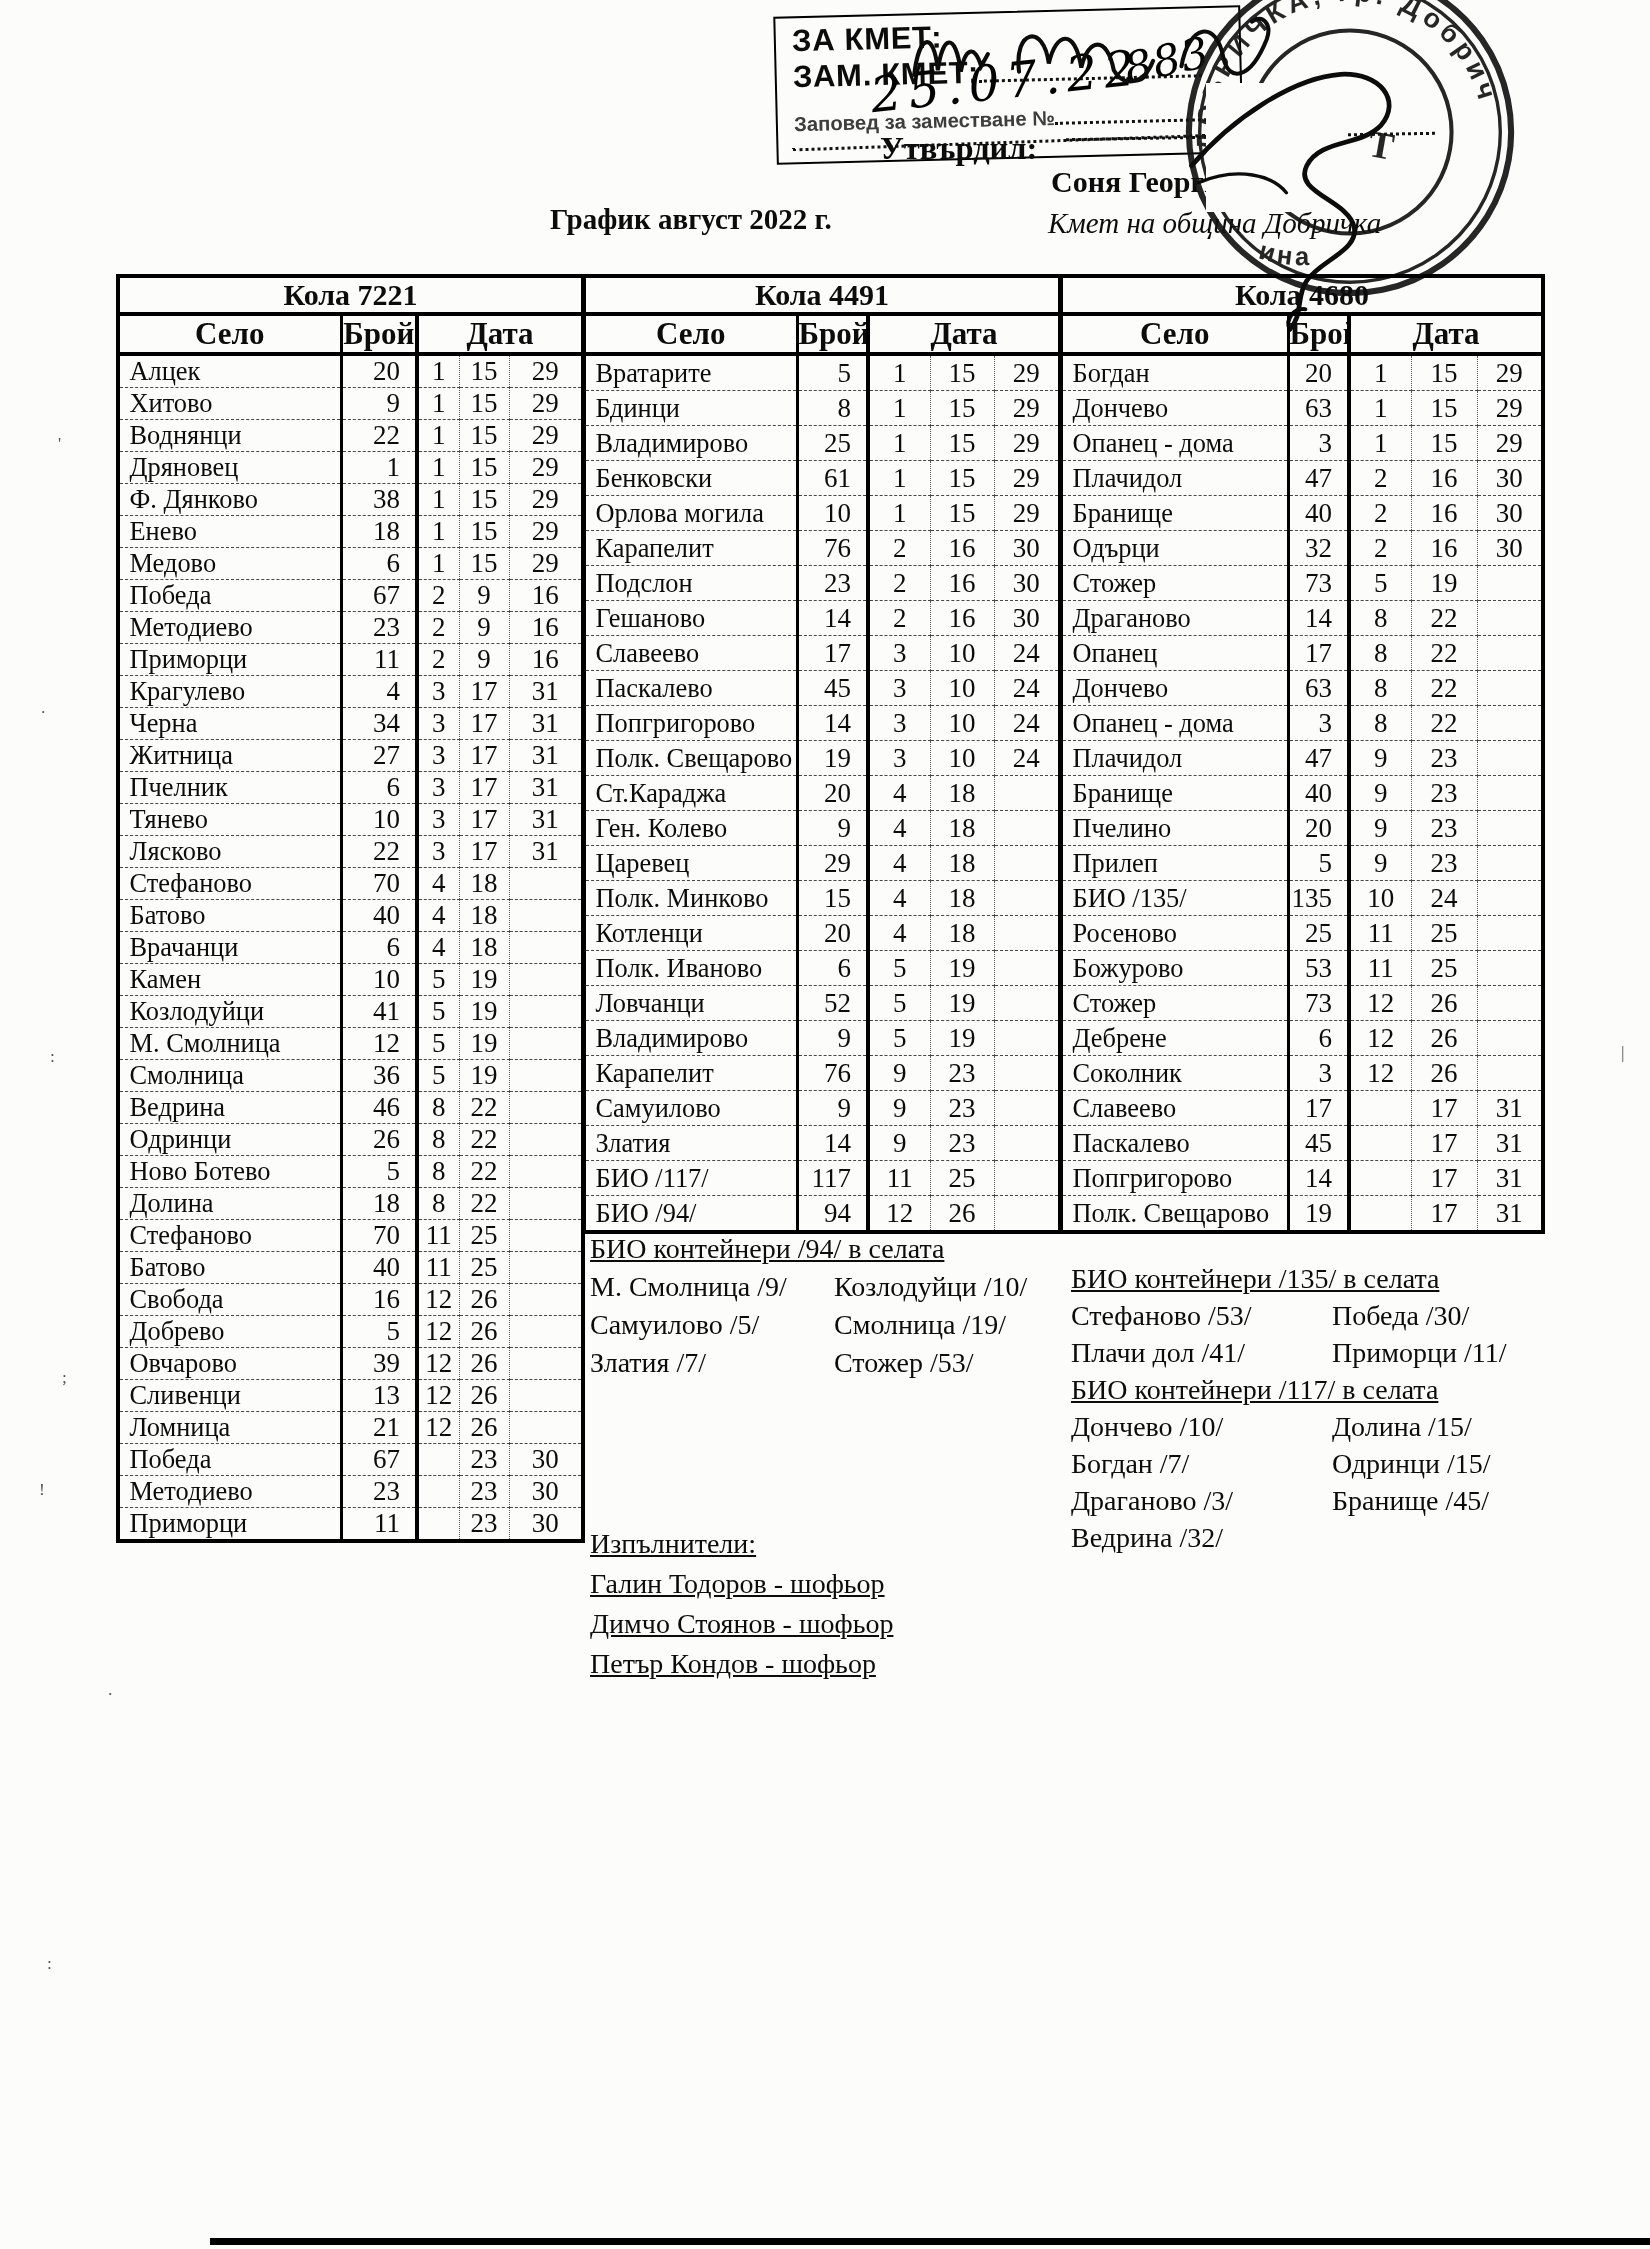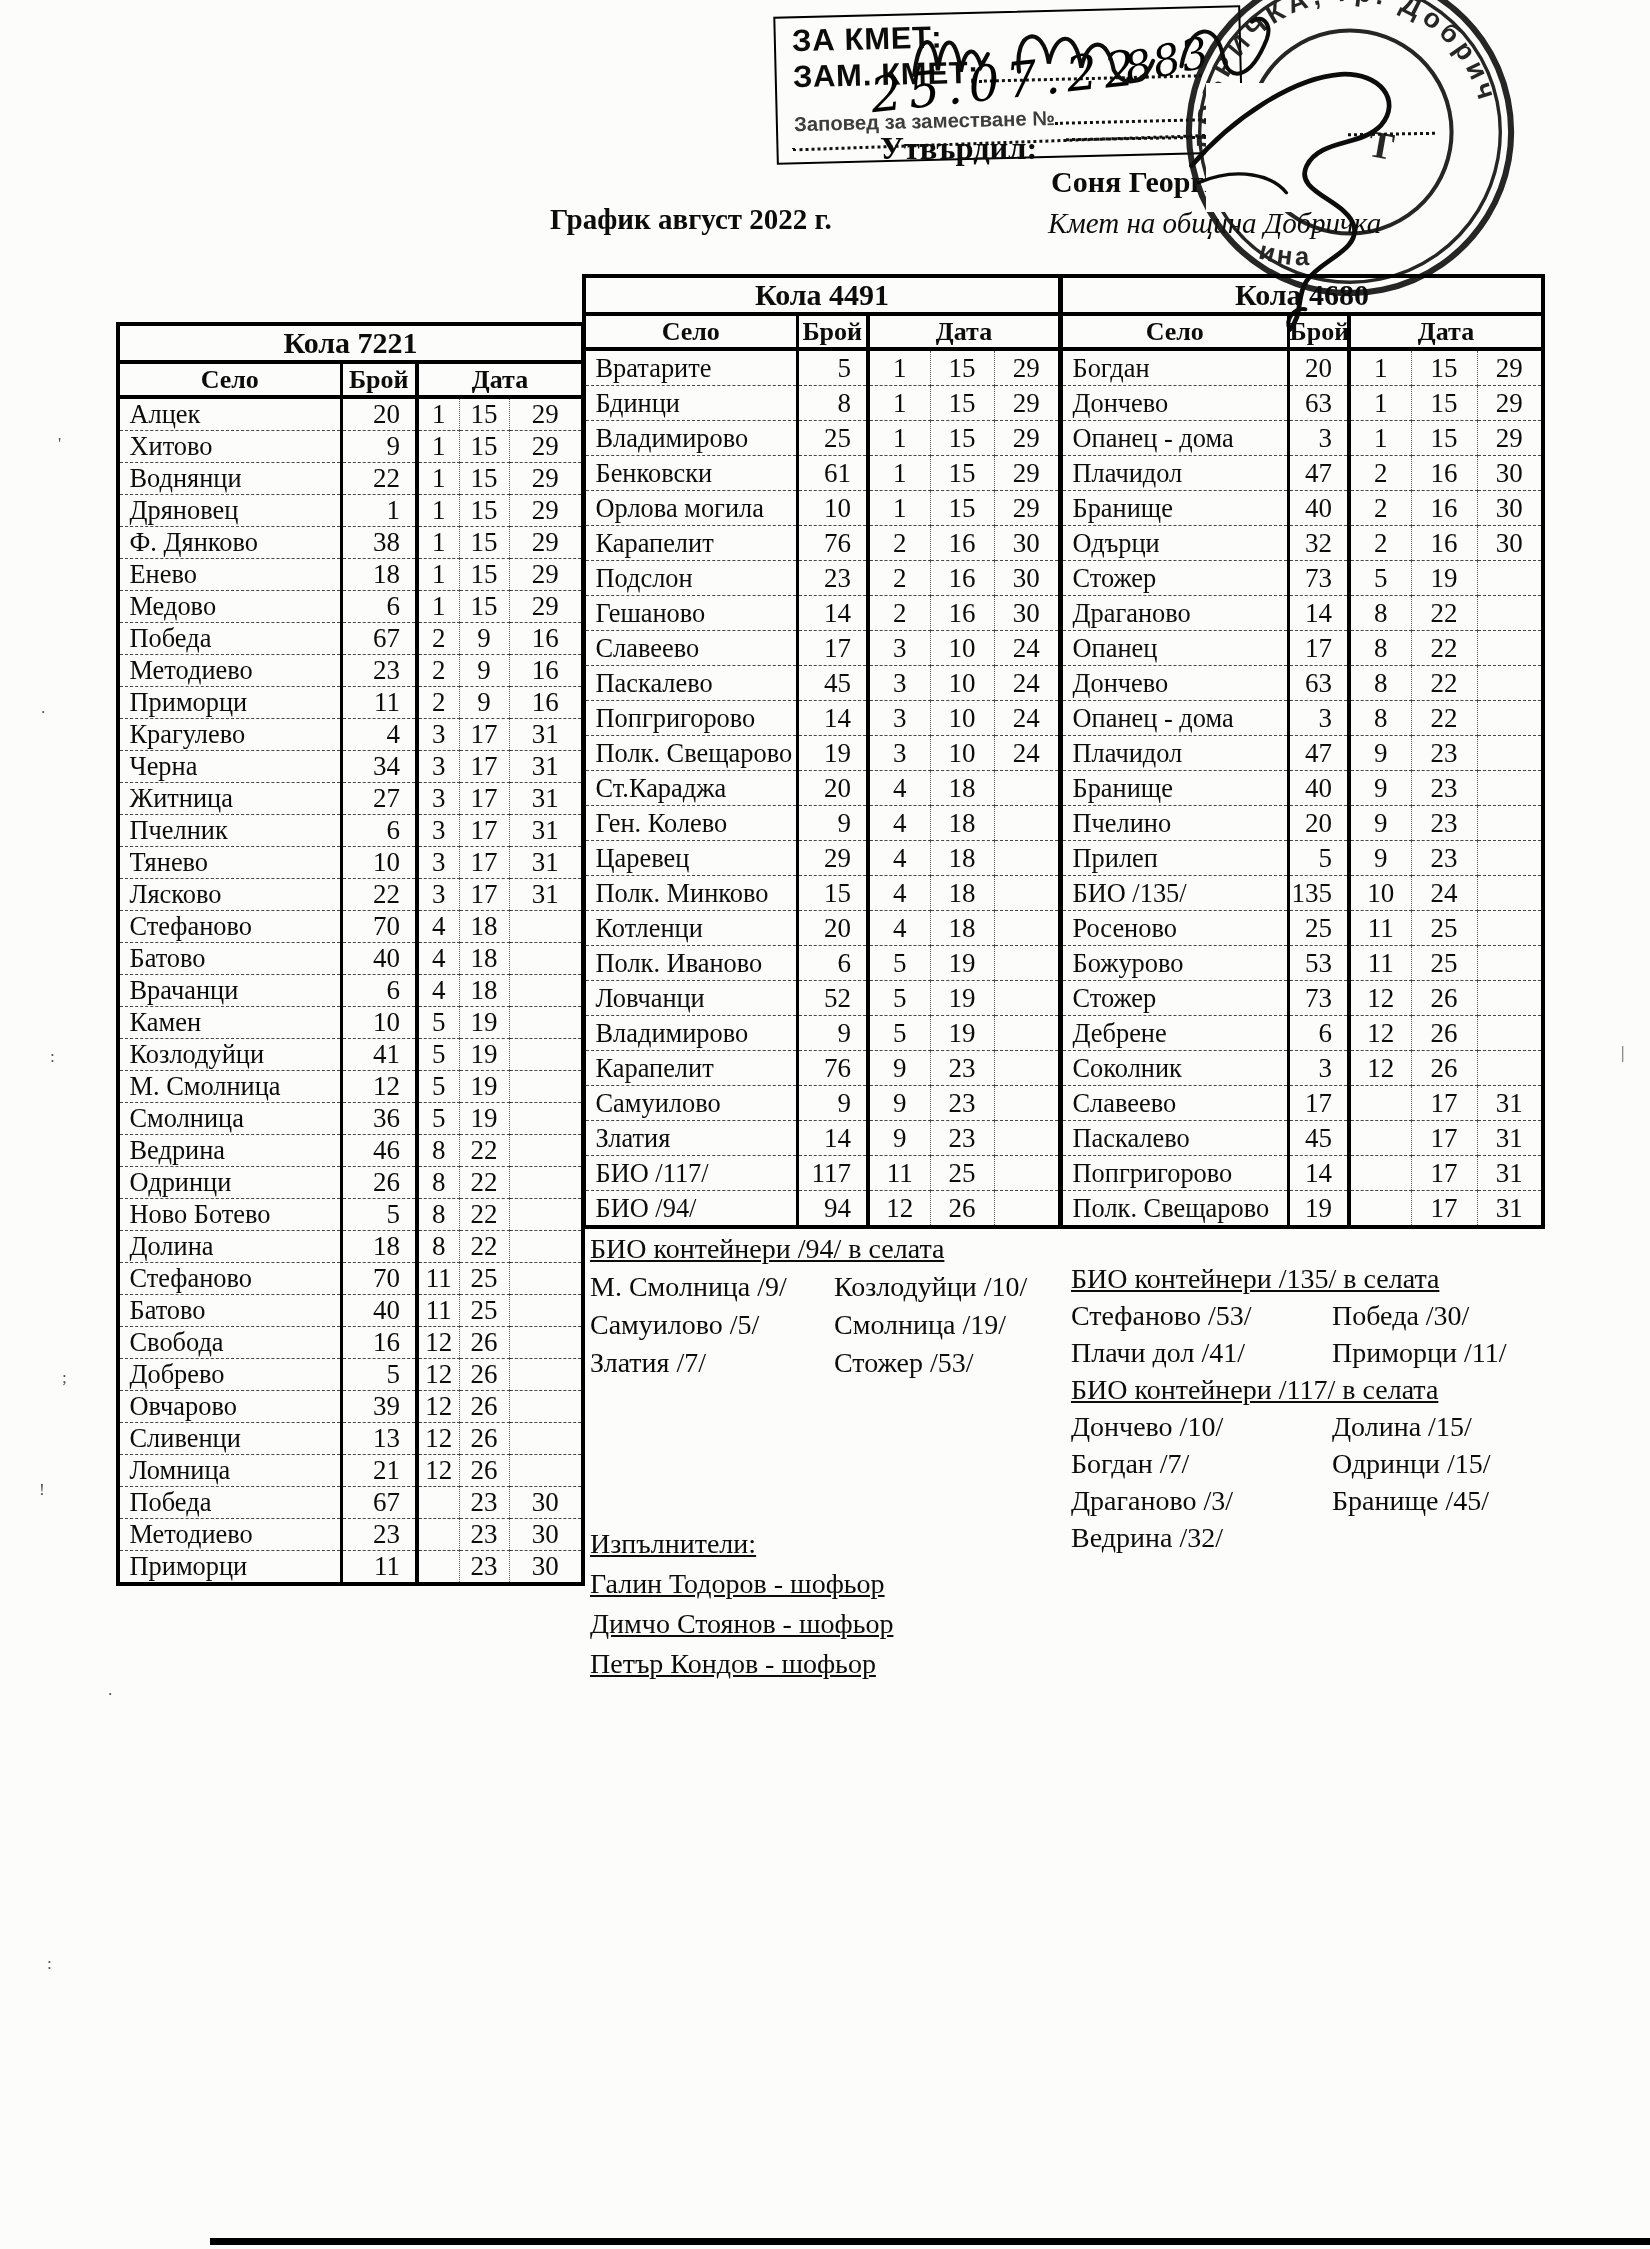--- a/index.html
+++ b/index.html
@@ -28,26 +28,26 @@
   .approver-name{position:absolute; left:1051px; top:165px; font-weight:bold; font-size:30px;}
   .approver-title{position:absolute; left:1048px; top:207px; font-style:italic; font-size:29px;}
   .doc-title{position:absolute; left:550px; top:203px; font-weight:bold; font-size:29px;}
   
   .round-stamp{position:absolute; left:1174px; top:-51px; width:352px; height:366px; transform:rotate(10deg); opacity:.92;}
   .stamp-void{position:absolute; left:1206px; top:83px; width:142px; height:129px; background:#fcfcfb;}
   .mayor-sig{position:absolute; left:1151px; top:37px; width:352px; height:298px;}
   .deputy-sig{position:absolute; left:904px; top:4.1px; width:379px; height:88px;}
   
   table.sched{position:absolute; border-collapse:collapse; table-layout:fixed; border:4.7px solid #000;}
-  .t1{left:116px; top:274px; width:466px;margin-top:48px;}
+  .t1{left:116px; top:274px; width:466px;}
   .t2{left:582px; top:274px; width:477px; border-left:none;}
   .t3{left:1059px; top:274px; width:483px; border-left:none;}
   .sched th,.sched td{overflow:hidden; white-space:nowrap; padding:0;}
   .t-title{font-weight:bold; text-align:center; font-size:30px; height:34px; border-bottom:4.1px solid #000;}
-  .sched thead .colhead th{font-weight:bold; font-size:26px; text-align:center; height:31px; border-bottom:4.1px solid #000;}
+  .sched thead .colhead th{font-weight:bold; font-size:31px; text-align:center; height:31px; border-bottom:4.1px solid #000;}
   .h-village{border-right:3.4px solid #000;}
   .h-count{border-right:4.7px solid #000;}
   .sched td{border-bottom:1.4px dashed #474747; font-size:27px;}
   .t1 td{height:31px;} .t2 td,.t3 td{height:34px;}
   td.c-village{text-align:left; padding-left:9.5px; border-right:3.4px solid #000; font-size:26.4px;}
   td.c-count{text-align:right; padding-right:15px; border-right:4.7px solid #000;}
   td.c-d1,td.c-d2{border-right:1.4px dotted #555; text-align:center;}
   td.c-d3{text-align:center;}
   
   .notes{position:absolute; font-size:28px;text-decoration:underline;}

